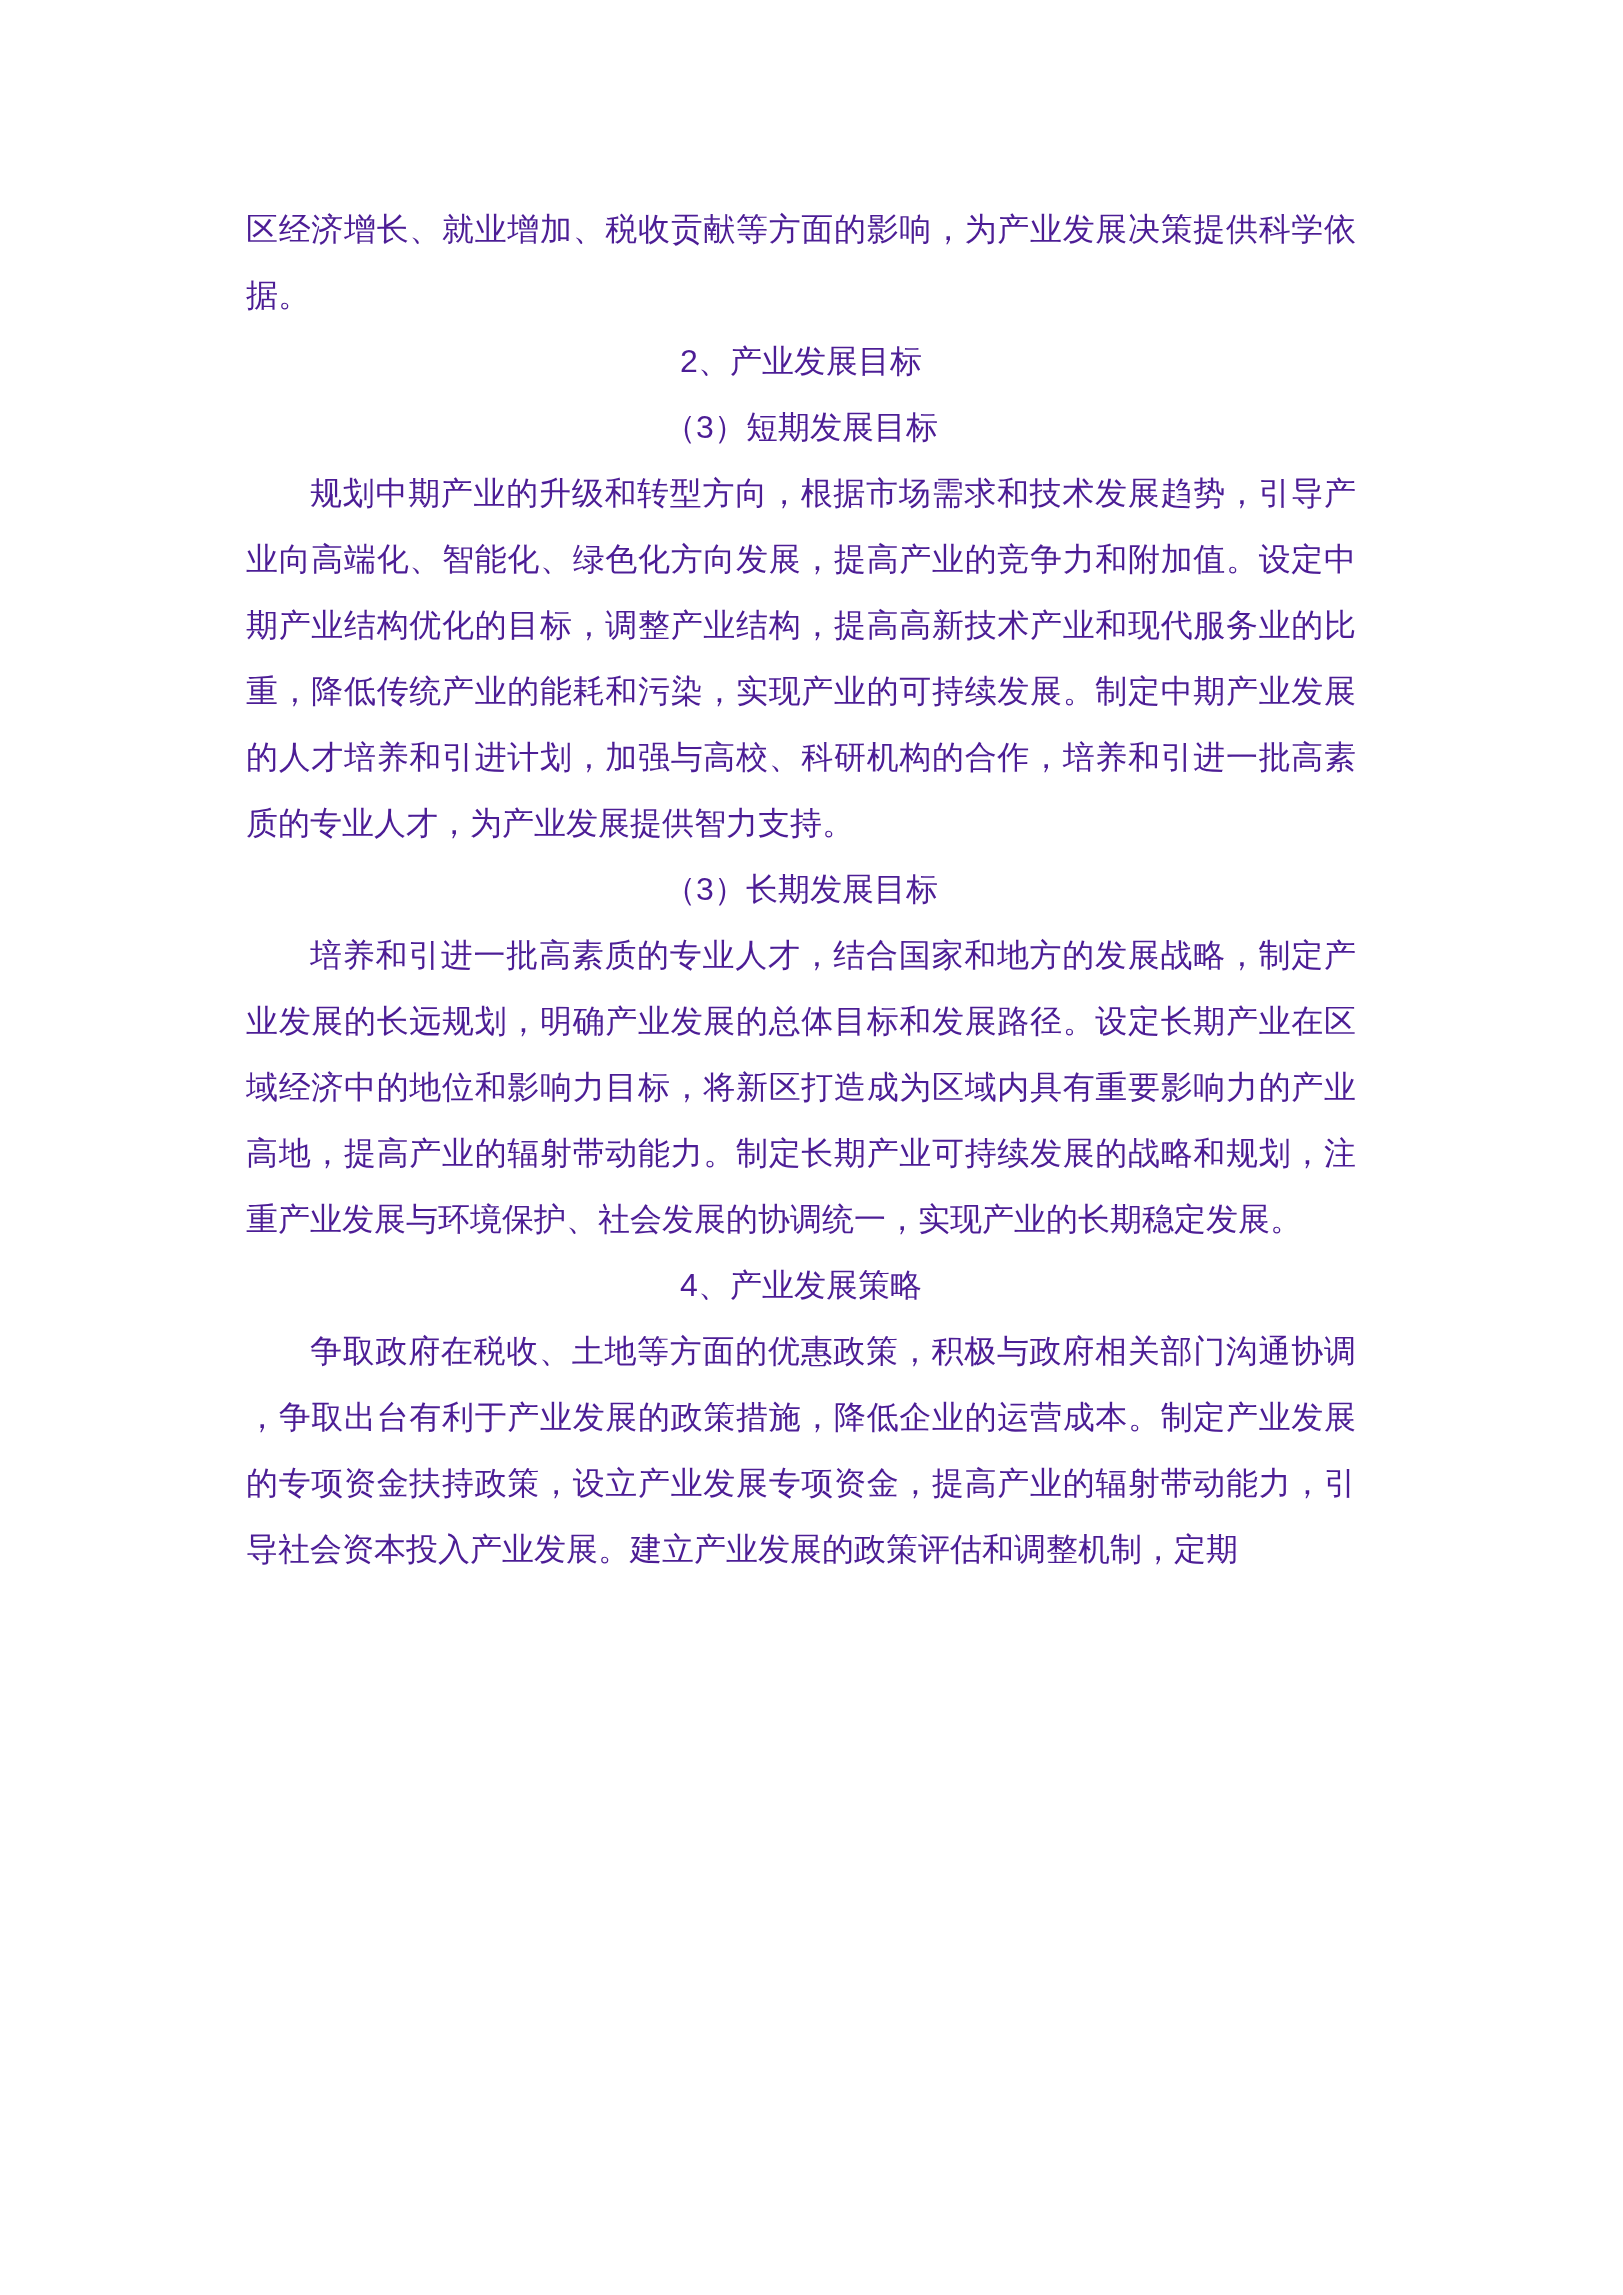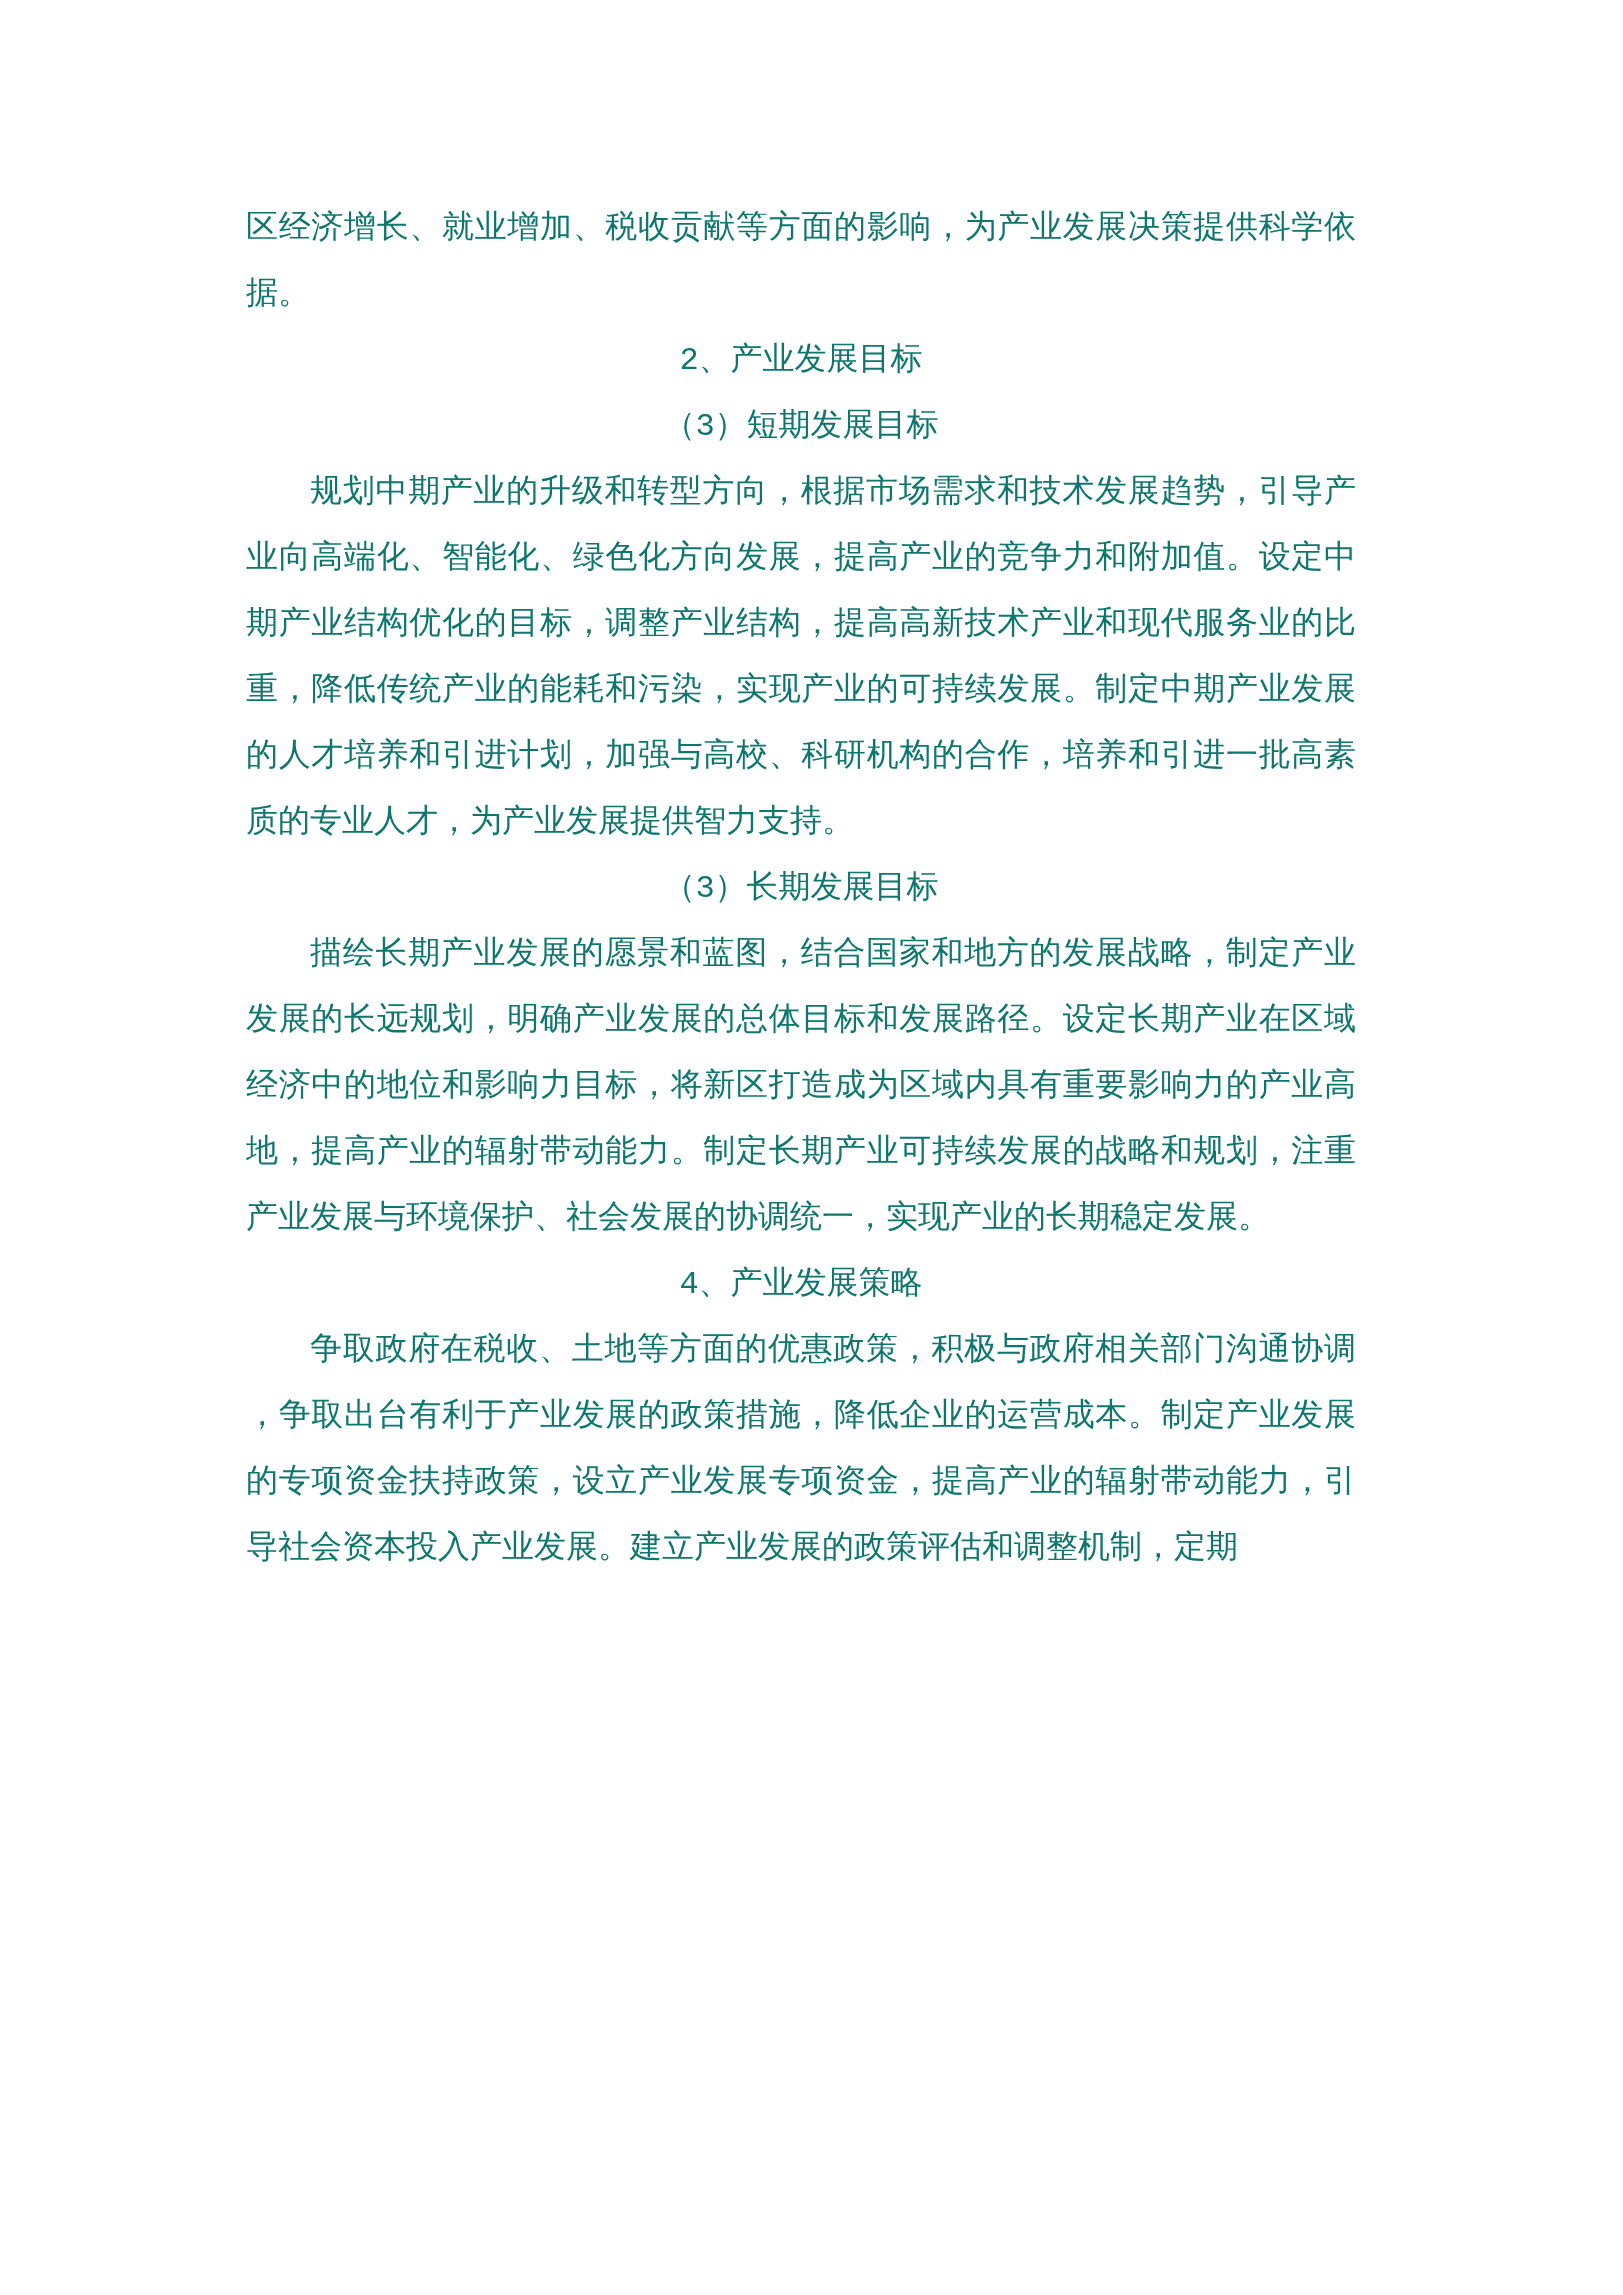--- a/index.html
+++ b/index.html
@@ -19,22 +19,22 @@
       top: 0;
       width: 1623px;
       height: 2295px;
       background: #ffffff;
     }
     .content {
       position: absolute;
       left: 246px;
       top: 196px;
       width: 1110px;
-      color: #0f766e;
-      font-family: Liberation Mono, monospace;
+      color: #4c1d95;
+      font-family: Liberation Sans, sans-serif;
       font-size: 32px;
       line-height: 66px;
     }
     .line-block {
       margin: 0;
       padding: 0;
       text-align: justify;
       text-justify: inter-character;
       word-break: break-all;
       line-break: anywhere;
@@ -60,21 +60,21 @@
     <p class="line-block heading">2、产业发展目标</p>
 
     <p class="line-block heading">（3）短期发展目标</p>
 
 
 
     <p class="line-block para">规划中期产业的升级和转型方向，根据市场需求和技术发展趋势，引导产业向高端化、智能化、绿色化方向发展，提高产业的竞争力和附加值。设定中期产业结构优化的目标，调整产业结构，提高高新技术产业和现代服务业的比重，降低传统产业的能耗和污染，实现产业的可持续发展。制定中期产业发展的人才培养和引进计划，加强与高校、科研机构的合作，培养和引进一批高素质的专业人才，为产业发展提供智力支持。</p>
 
     <p class="line-block heading">（3）长期发展目标</p>
 
-    <p class="line-block para">描绘长期产业发展的愿景和蓝图，结合国家和地方的发展战略，制定产业发展的长远规划，明确产业发展的总体目标和发展路径。设定长期产业在区域经济中的地位和影响力目标，将新区打造成为区域内具有重要影响力的产业高地，提高产业的辐射带动能力。制定长期产业可持续发展的战略和规划，注重产业发展与环境保护、社会发展的协调统一，实现产业的长期稳定发展。</p>
+    <p class="line-block para">培养和引进一批高素质的专业人才，结合国家和地方的发展战略，制定产业发展的长远规划，明确产业发展的总体目标和发展路径。设定长期产业在区域经济中的地位和影响力目标，将新区打造成为区域内具有重要影响力的产业高地，提高产业的辐射带动能力。制定长期产业可持续发展的战略和规划，注重产业发展与环境保护、社会发展的协调统一，实现产业的长期稳定发展。</p>
 
     <p class="line-block heading">4、产业发展策略</p>
 
 
     <p class="line-block para">争取政府在税收、土地等方面的优惠政策，积极与政府相关部门沟通协调，争取出台有利于产业发展的政策措施，降低企业的运营成本。制定产业发展的专项资金扶持政策，设立产业发展专项资金，提高产业的辐射带动能力，引导社会资本投入产业发展。建立产业发展的政策评估和调整机制，定期</p>
 
   </div>
 </div>
 
 

